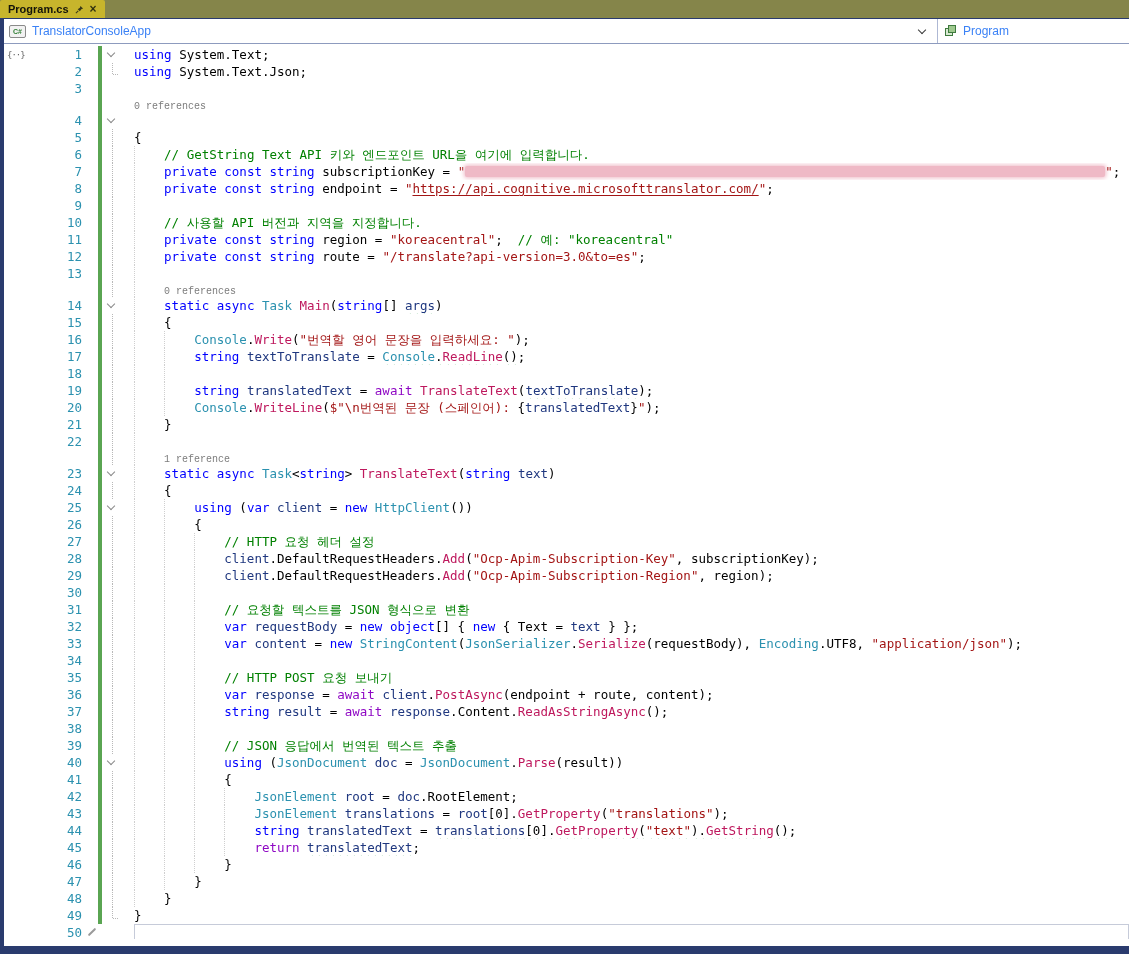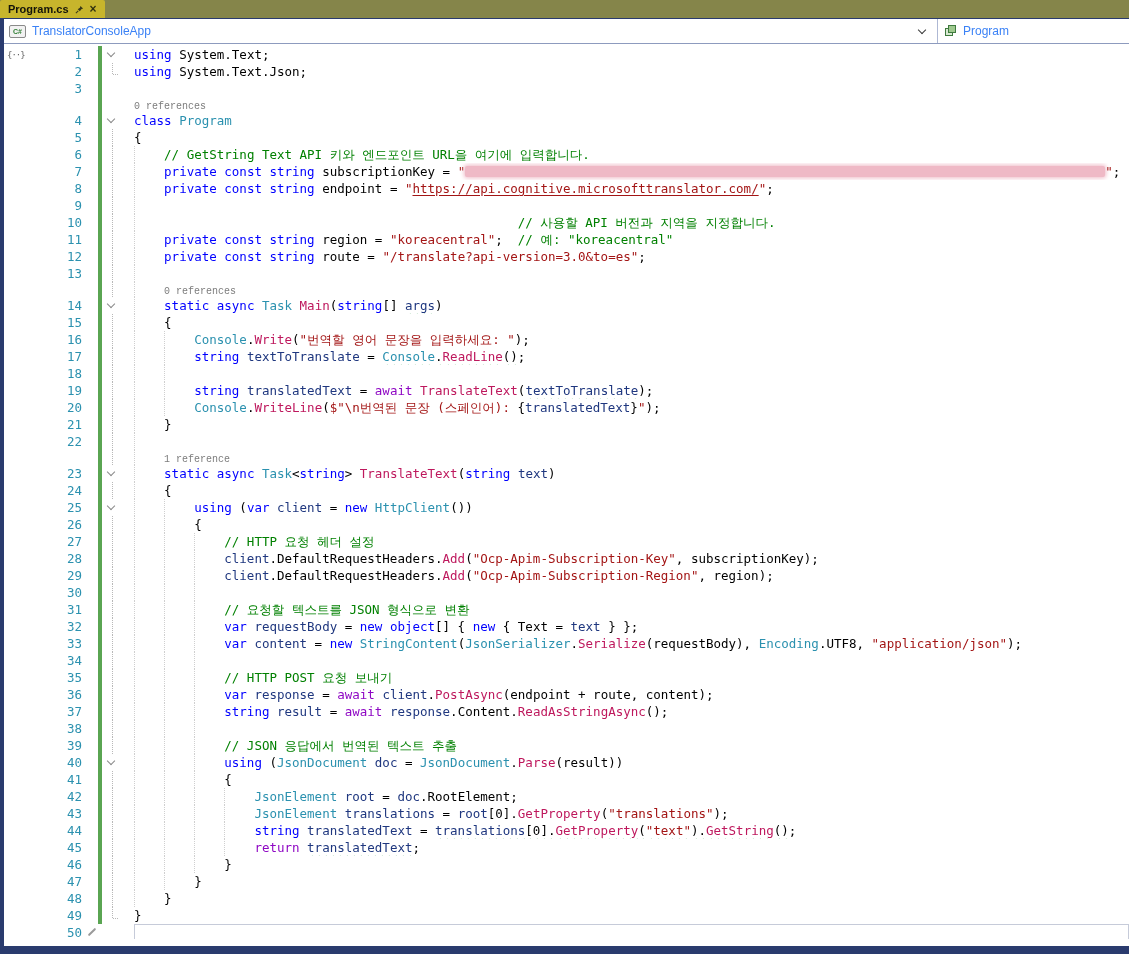--- a/index.html
+++ b/index.html
@@ -145,21 +145,20 @@
             <div class="fold"></div>
             <div class="code" style="padding-left: 0ch;"><span class="lens">0 references</span></div>
           </div>
           <div class="row">
             <div class="gm"></div>
             <div class="num">4</div>
             <div class="cbar"></div>
             <div class="fold">
               <div class="chev"></div>
             </div>
-            <div class="code" style="padding-left: 0ch;"><span class="kw">class</span><span class="pl"> </span><span class="ty">Program</span></div>
           </div>
           <div class="row">
             <div class="gm"></div>
             <div class="num">5</div>
             <div class="cbar"></div>
             <div class="fold">
               <div class="fline"></div>
             </div>
             <div class="code" style="padding-left: 0ch;"><span class="pl">{</span></div>
           </div>
@@ -199,21 +198,21 @@
             </div>
             <div class="code" style="padding-left: 4ch;"><div class="gd" style="left: 0ch;"></div></div>
           </div>
           <div class="row">
             <div class="gm"></div>
             <div class="num">10</div>
             <div class="cbar"></div>
             <div class="fold">
               <div class="fline"></div>
             </div>
-            <div class="code" style="padding-left: 4ch; text-align: center;"><div class="gd" style="left: 0ch;"></div><span class="com">// 사용할 API 버전과 지역을 지정합니다.</span></div>
+            <div class="code" style="padding-left: 4ch;"><div class="gd" style="left: 0ch;"></div><span class="com">// 사용할 API 버전과 지역을 지정합니다.</span></div>
           </div>
           <div class="row">
             <div class="gm"></div>
             <div class="num">11</div>
             <div class="cbar"></div>
             <div class="fold">
               <div class="fline"></div>
             </div>
             <div class="code" style="padding-left: 4ch;"><div class="gd" style="left: 0ch;"></div><span class="kw">private</span><span class="pl"> </span><span class="kw">const</span><span class="pl"> </span><span class="kw">string</span><span class="pl"> region = </span><span class="str">"koreacentral"</span><span class="pl">;  </span><span class="com">// 예: "koreacentral"</span></div>
           </div>

